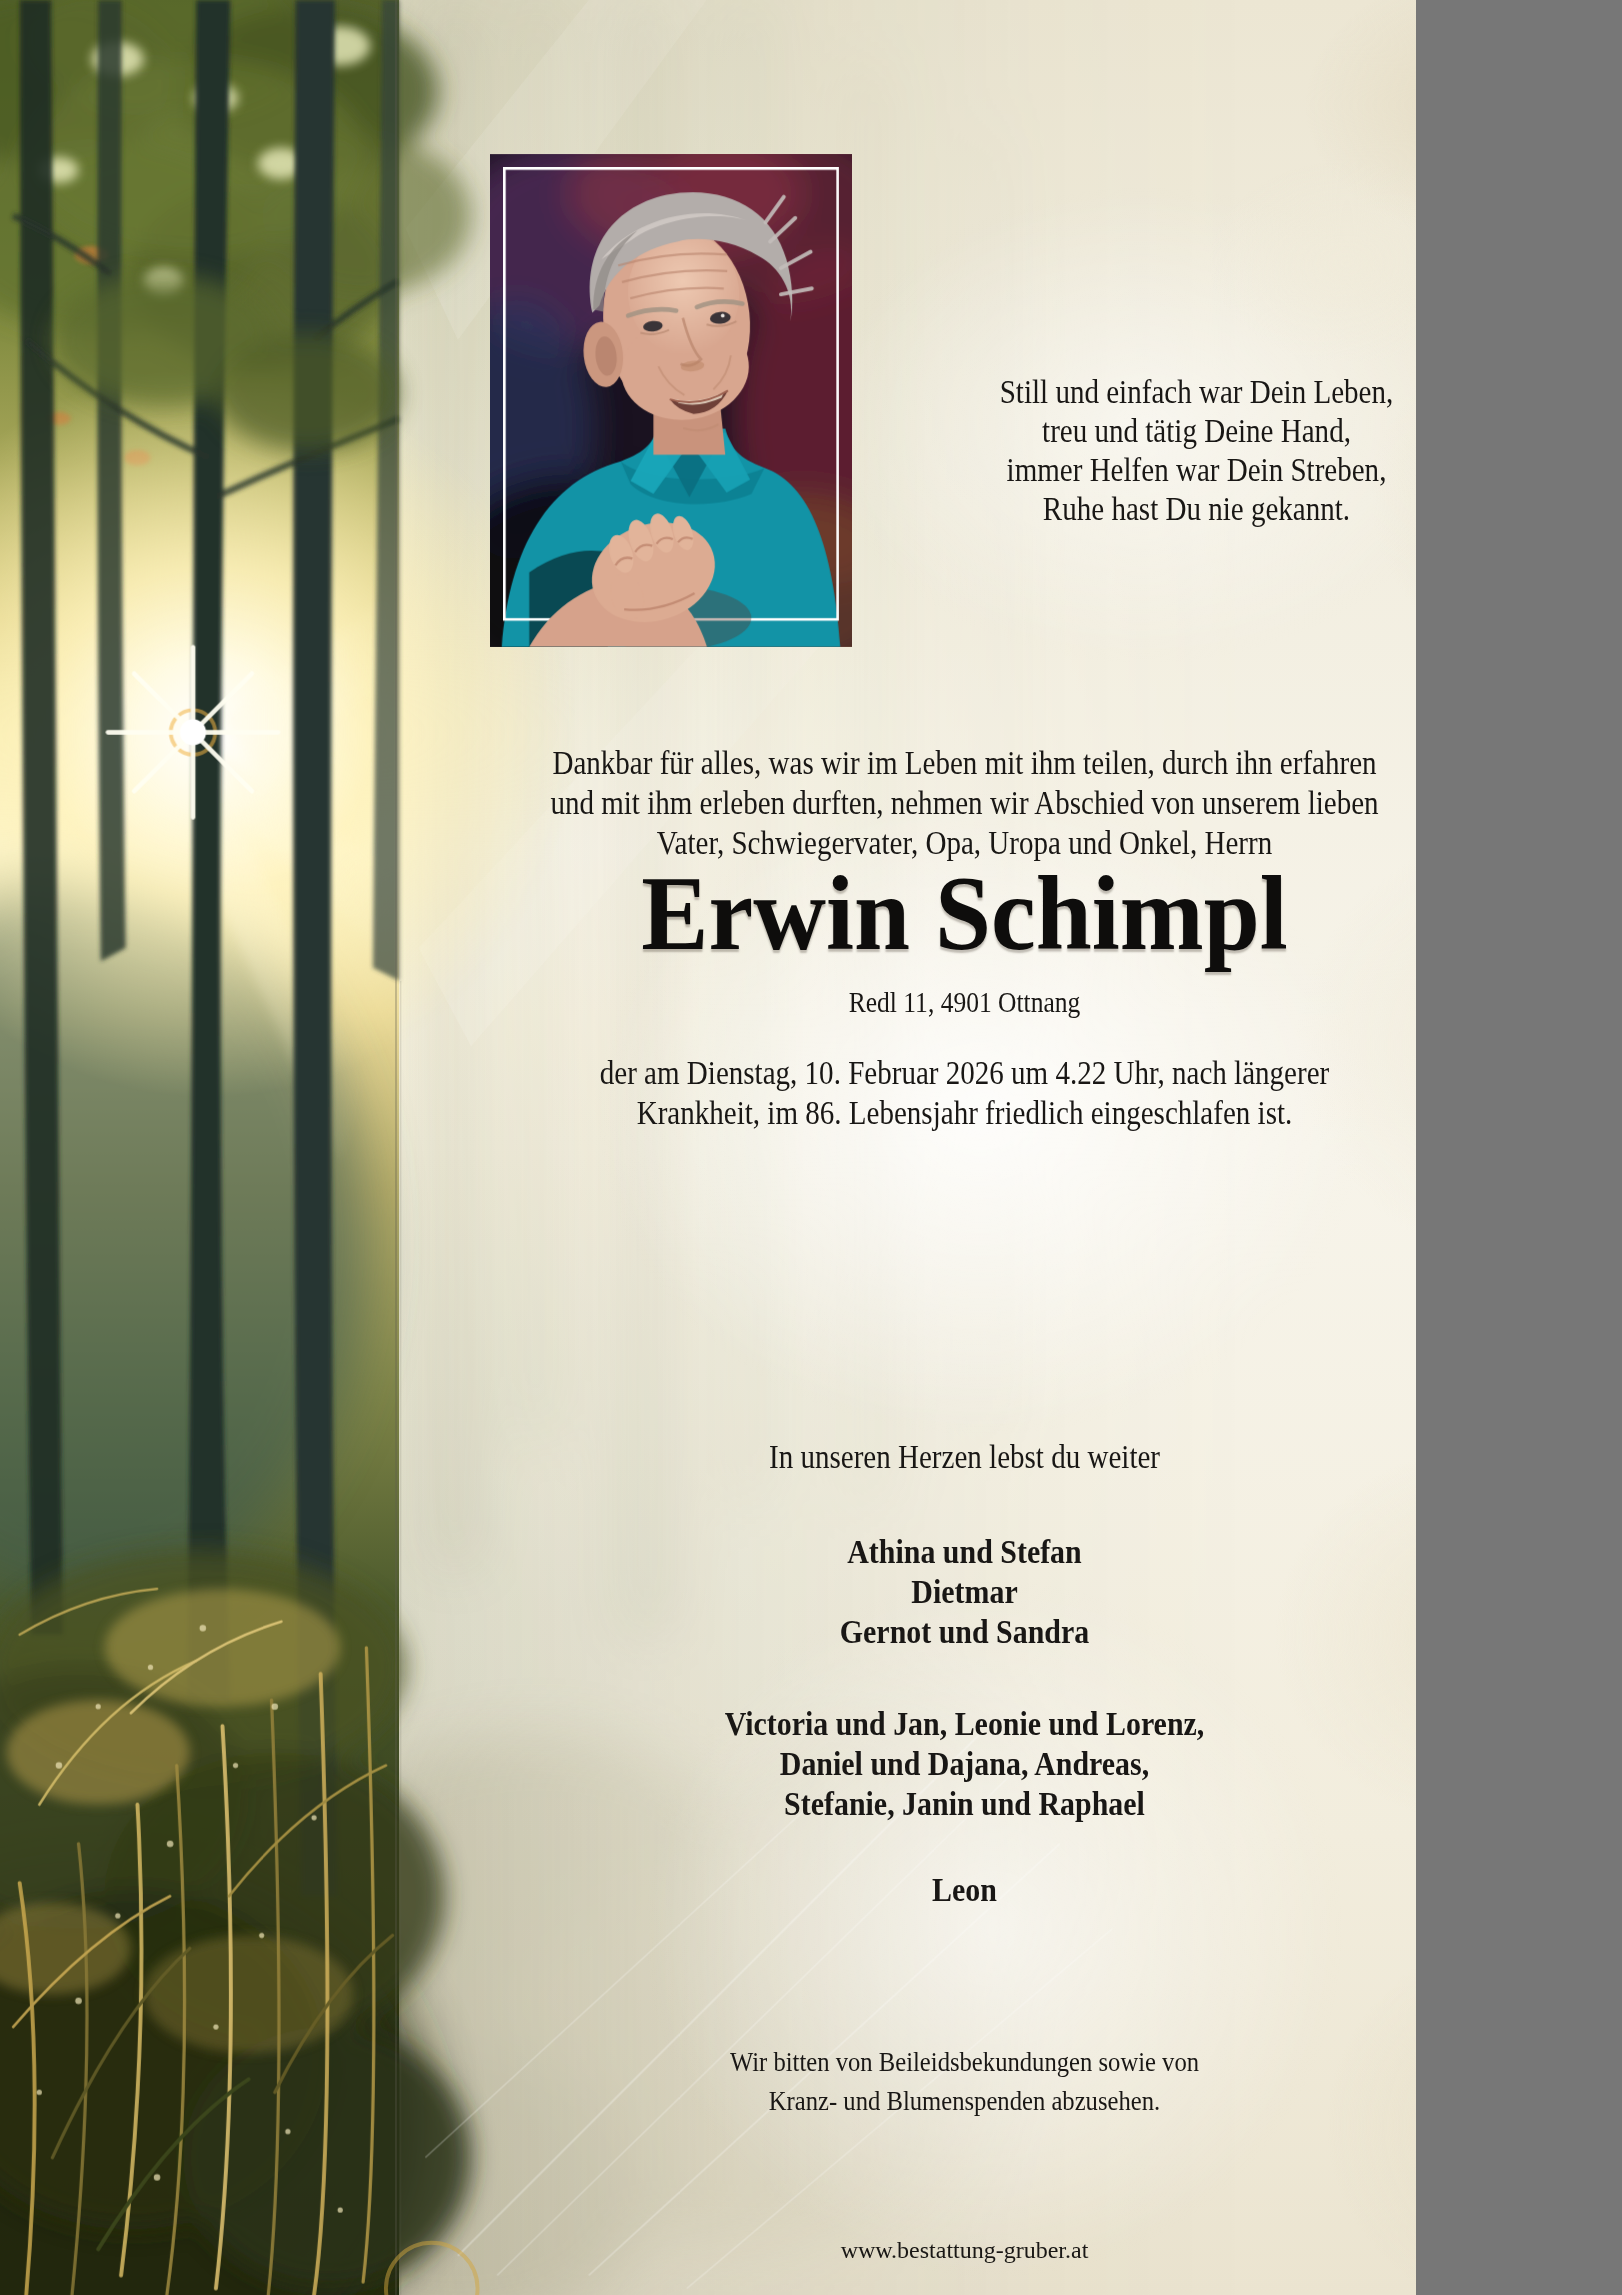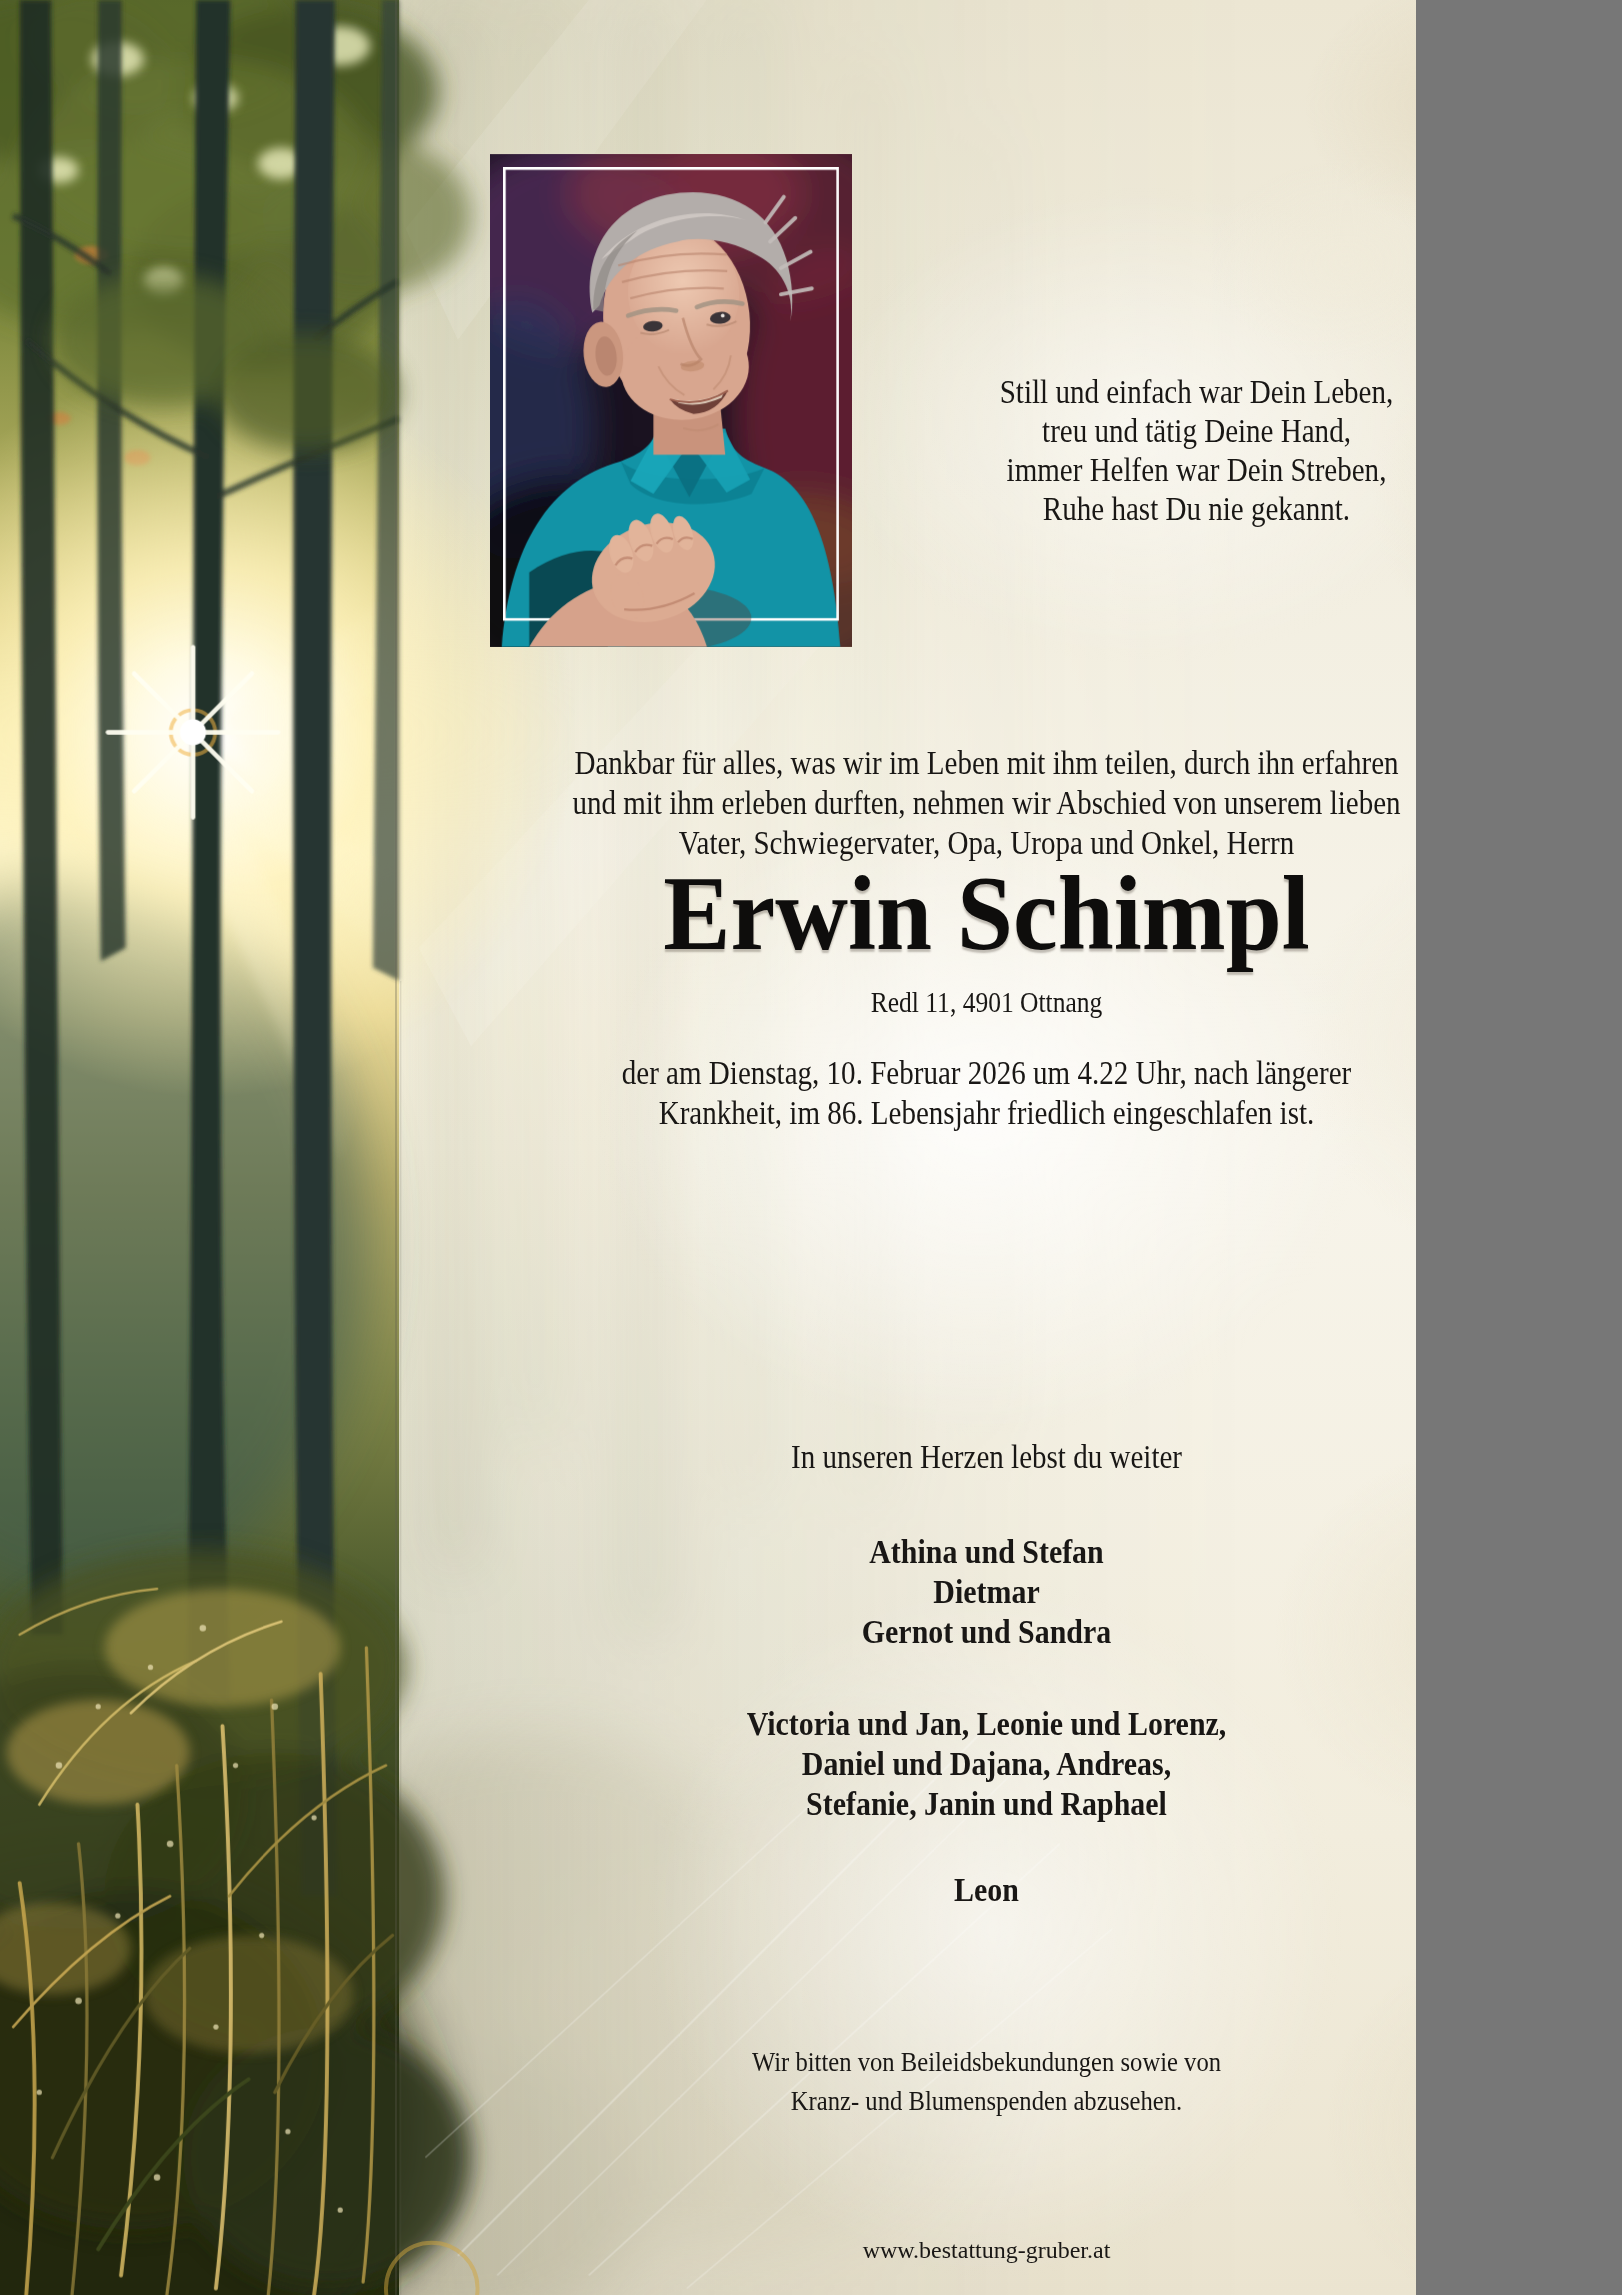--- a/index.html
+++ b/index.html
@@ -20,21 +20,21 @@
       radial-gradient(340px 275px at 1609px 497px, rgba(231,223,199,.75), transparent 70%),
       radial-gradient(392px 327px at 1570px 1046px, rgba(236,229,207,.6), transparent 70%),
       radial-gradient(327px 275px at 1504px 1635px, rgba(233,225,201,.65), transparent 70%),
       radial-gradient(366px 301px at 1583px 2125px, rgba(228,219,192,.7), transparent 70%),
       radial-gradient(196px 144px at 1347px 262px, rgba(240,235,218,.8), transparent 70%),
       radial-gradient(589px 497px at 981px 1112px, rgba(255,255,255,.85), transparent 65%),
       radial-gradient(536px 536px at 994px 1929px, rgba(255,255,255,.6), transparent 65%),
       radial-gradient(497px 366px at 1144px 425px, rgba(255,255,255,.55), transparent 65%);
   }
   .photo{position:absolute;left:490px;top:154px;width:362px;height:477px;}
-  .tblock{position:absolute;left:421px;width:1131px;text-align:center;}
+  .tblock{position:absolute;left:399px;width:1131px;text-align:center;}
   .ln{display:block;line-height:40px;font-size:33px;white-space:nowrap;}
   .cond{transform:scaleX(.88);transform-origin:50% 50%;}
   .poem{left:863px;width:667px;}
   .poem .ln{line-height:39px;font-size:33px;}
   .name{
     font-size:106px;font-weight:bold;line-height:114px;
     transform:scaleX(.95);transform-origin:50% 50%;
     color:#0e0d0c;text-shadow:0 2.6px 2px rgba(60,50,40,.30);
     white-space:nowrap;
   }

